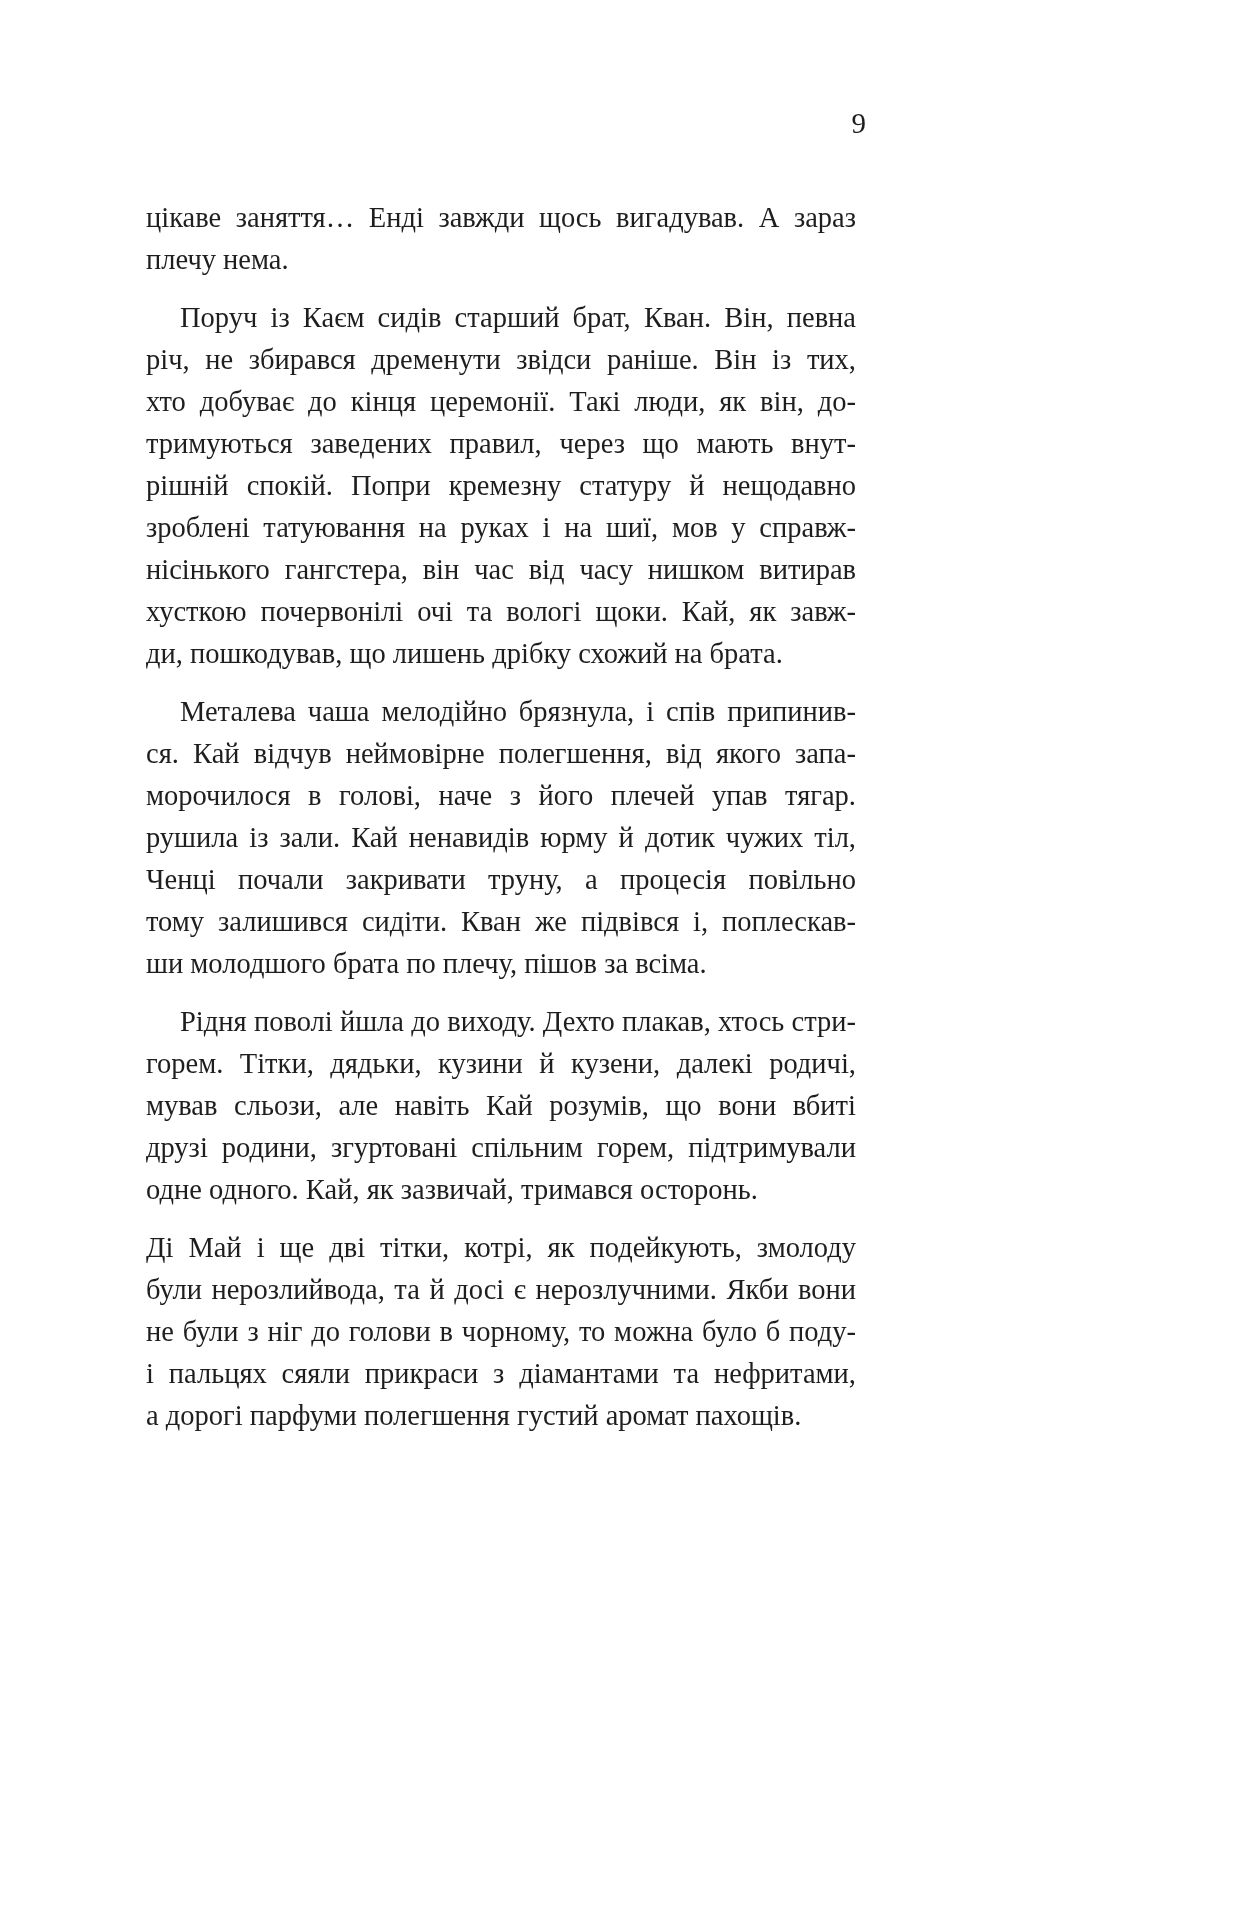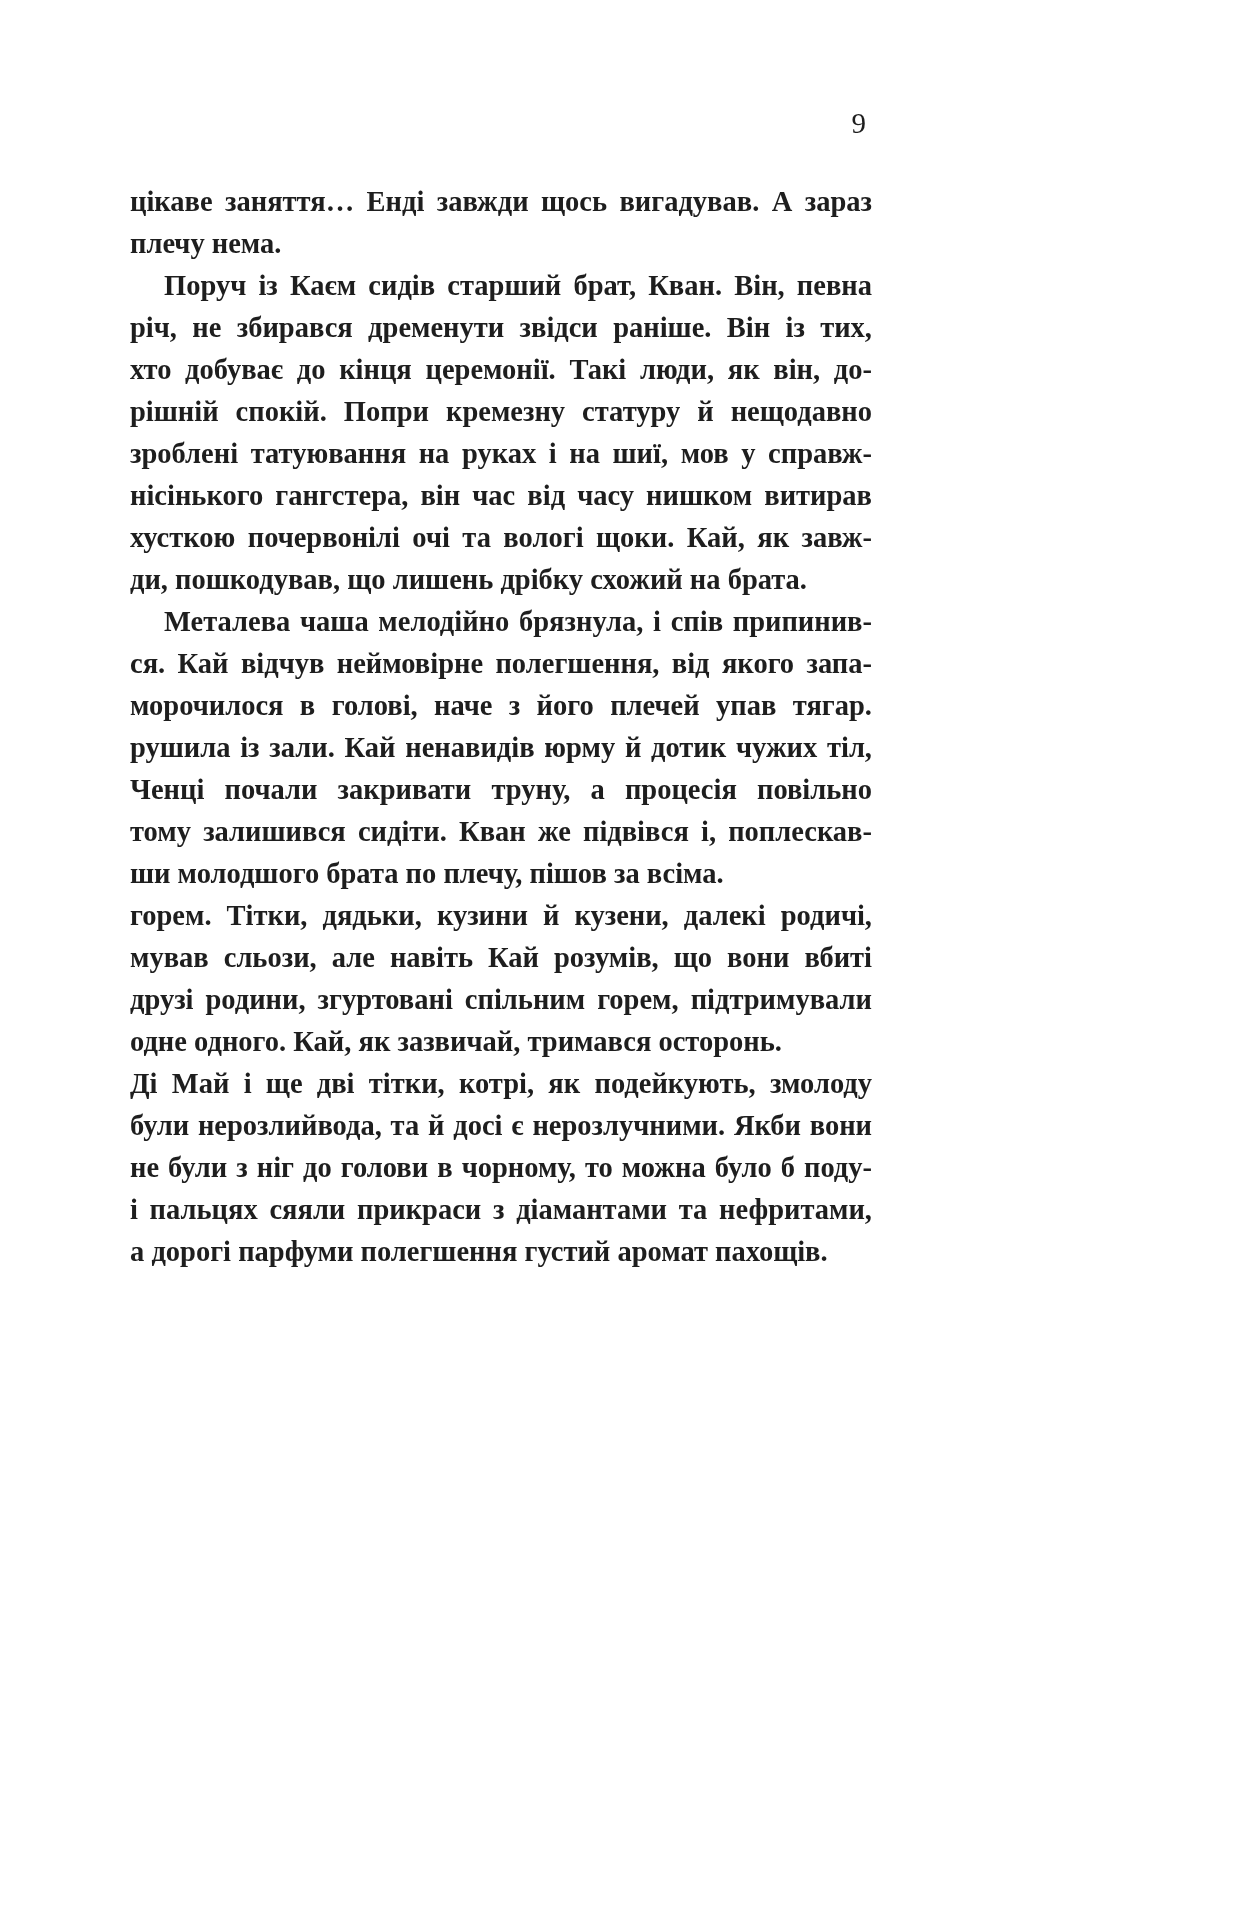--- a/index.html
+++ b/index.html
@@ -30,23 +30,22 @@
   }
   .text-block {
     position: absolute;
     top: 181px;
     left: 130px;
     width: 742px;
     font-size: 28.5px;
     color: #1e1e1e;
   }
   .paragraph {
-    margin: 0;
+    margin: 16px;
     padding: 0;
-    font-weight: bold;
   }
   .line {
     line-height: 42px;
     text-align: justify;
     text-align-last: justify;
     white-space: normal;
   }
   .line.last {
     text-align-last: left;
   }
@@ -61,36 +60,38 @@
   <div class="page-number">9</div>
   <div class="text-block" id="text-block">
       <div class="paragraph">
         <div class="line first">цікаве заняття… Енді завжди щось вигадував. А зараз</div>
         <div class="line last">плечу нема.</div>
       </div>
       <div class="paragraph indent">
         <div class="line first">Поруч із Каєм сидів старший брат, Кван. Він, певна</div>
         <div class="line">річ, не збирався дременути звідси раніше. Він із тих,</div>
         <div class="line">хто добуває до кінця церемонії. Такі люди, як він, до-</div>
+        <div class="line">тримуються заведених правил, через що мають внут-</div>
         <div class="line">рішній спокій. Попри кремезну статуру й нещодавно</div>
         <div class="line">зроблені татуювання на руках і на шиї, мов у справж-</div>
         <div class="line">нісінького гангстера, він час від часу нишком витирав</div>
         <div class="line">хусткою почервонілі очі та вологі щоки. Кай, як завж-</div>
         <div class="line last">ди, пошкодував, що лишень дрібку схожий на брата.</div>
       </div>
       <div class="paragraph indent">
         <div class="line first">Металева чаша мелодійно брязнула, і спів припинив-</div>
         <div class="line">ся. Кай відчув неймовірне полегшення, від якого запа-</div>
         <div class="line">морочилося в голові, наче з його плечей упав тягар.</div>
         <div class="line">рушила із зали. Кай ненавидів юрму й дотик чужих тіл,</div>
         <div class="line">Ченці почали закривати труну, а процесія повільно</div>
         <div class="line">тому залишився сидіти. Кван же підвівся і, поплескав-</div>
         <div class="line last">ши молодшого брата по плечу, пішов за всіма.</div>
       </div>
       <div class="paragraph indent">
+        <div class="line first">Рідня поволі йшла до виходу. Дехто плакав, хтось стри-</div>
         <div class="line">горем. Тітки, дядьки, кузини й кузени, далекі родичі,</div>
         <div class="line">мував сльози, але навіть Кай розумів, що вони вбиті</div>
         <div class="line">друзі родини, згуртовані спільним горем, підтримували</div>
         <div class="line last">одне одного. Кай, як зазвичай, тримався осторонь.</div>
       </div>
       <div class="paragraph indent">
         <div class="line">Ді Май і ще дві тітки, котрі, як подейкують, змолоду</div>
         <div class="line">були нерозлийвода, та й досі є нерозлучними. Якби вони</div>
         <div class="line">не були з ніг до голови в чорному, то можна було б поду-</div>
         <div class="line">і пальцях сяяли прикраси з діамантами та нефритами,</div>

